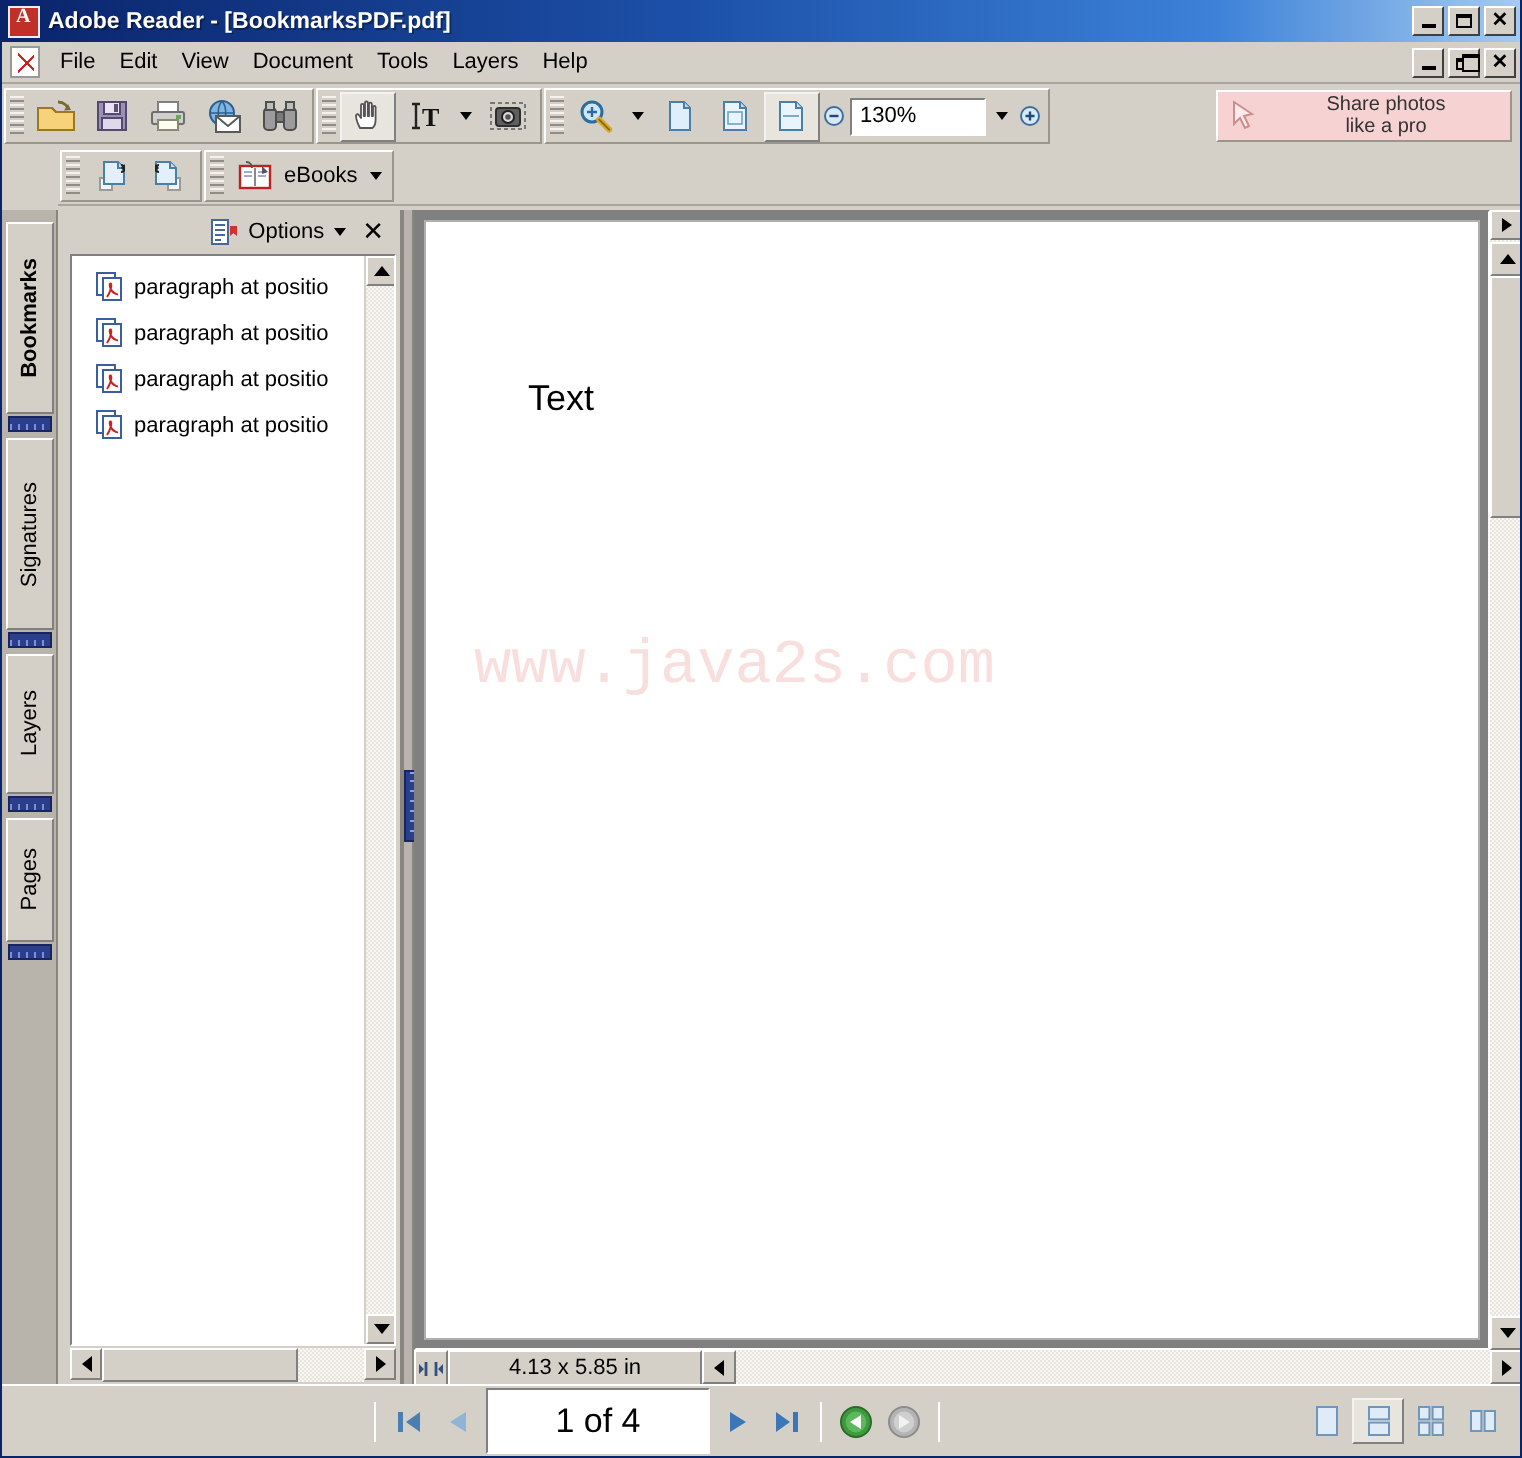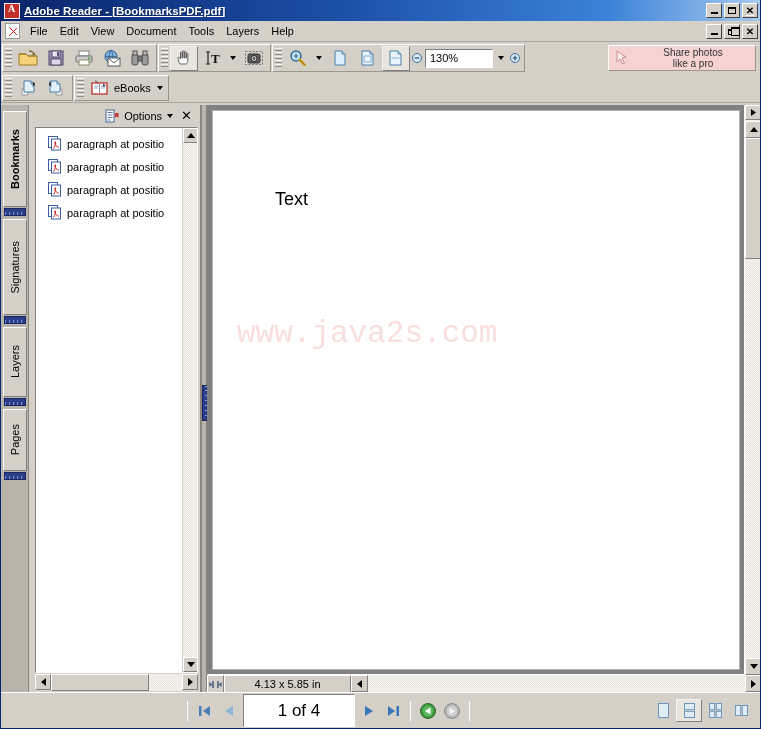--- a/index.html
+++ b/index.html
@@ -21,21 +21,20 @@
     overflow: hidden;
   }
 
   
   #titlebar {
     height: 21px;
     background: linear-gradient(to right, #0a246a 0%, #1c50a8 45%, #3c82d8 80%, #a6caf0 100%);
     display: flex; align-items: center;
     padding: 0 2px 0 3px;
     color: #fff;
-    text-decoration: underline;
   }
   #titlebar .tb-icon {
     width: 16px; height: 16px;
     background: #c03028;
     border: 1px solid #eee;
     position: relative; flex: none;
     margin-right: 4px;
   }
   #titlebar .tb-icon::after {
     content: "A"; position: absolute; left: 3px; top: -1px;
@@ -98,21 +97,21 @@
   }
   #menubar .spacer { flex: 1; }
 
   
   #toolbar1, #toolbar2 {
     background: #d4d0c8;
     display: flex; align-items: center;
     position: relative;
   }
   #toolbar1 { height: 32px; padding-left: 1px; }
-  #toolbar2 { height: 29px; padding-left: 1px; border-bottom: 1px solid #aaa69c; }
+  #toolbar2 { height: 29px; padding-left: 1px; border-bottom: 1px solid #aaa69c; margin-left: 28px; }
   .tgroup {
     display: flex; align-items: center; height: 28px;
     border: 1px solid; border-color: #fff #9a968c #9a968c #fff;
     background: #d4d0c8;
     padding: 0 2px 0 0;
     margin-right: 1px;
   }
   #toolbar2 .tgroup { height: 26px; }
   .grip {
     width: 7px; height: 20px; flex: none; margin: 0 2px;
@@ -288,21 +287,21 @@
     border: 1px solid; border-color: #808080 #fff #fff #808080;
     padding: 0; position: relative; overflow: hidden;
   }
   #page {
     position: absolute; left: 4px; top: 4px; right: 4px; bottom: 4px;
     background: #fff;
     border: 1px solid #b0b0b0;
     overflow: hidden;
   }
   #page-text {
-    position: absolute; left: 62px; top: 78px;
+    position: absolute; left: 51px; top: 78px;
     font-size: 18px; color: #000;
     font-family: "Liberation Sans", sans-serif;
   }
   #watermark {
     position: absolute; left: 24px; top: 205px;
     font-size: 31px; color: #f9dede;
     letter-spacing: 0px;
     font-family: Liberation Mono, monospace;
     white-space: nowrap;
   }

